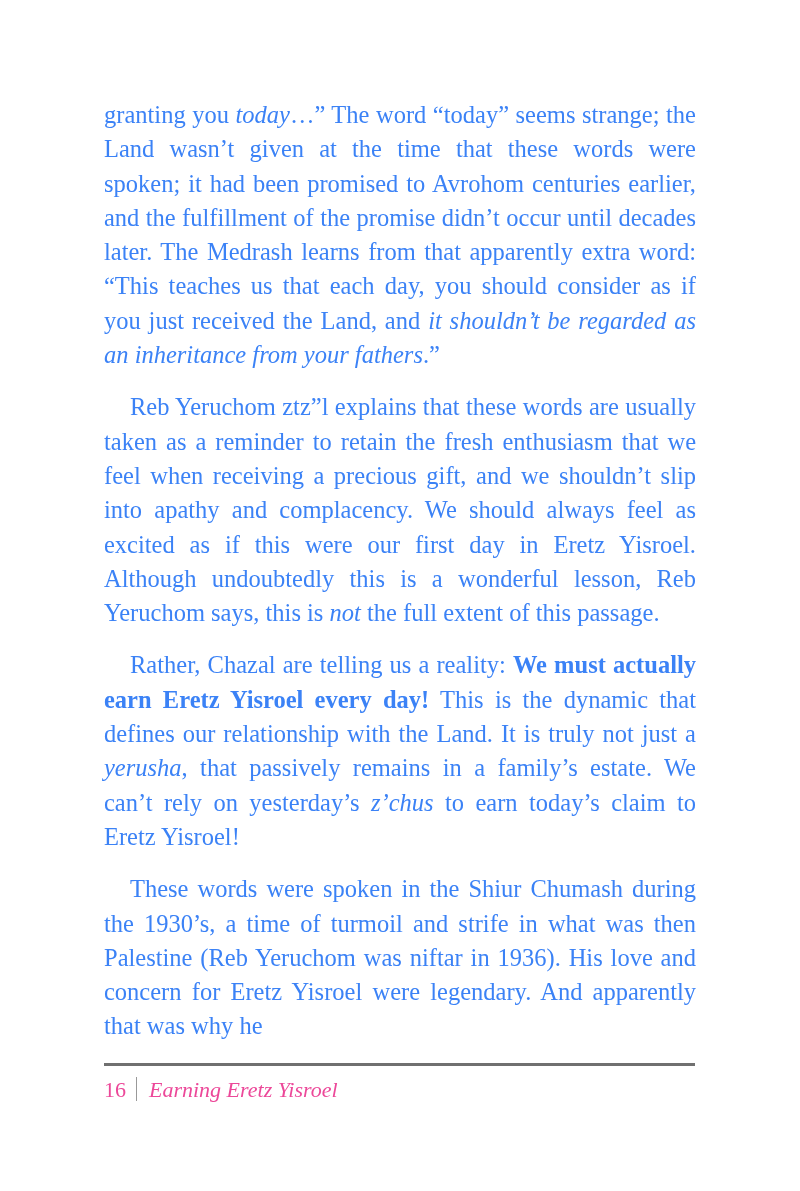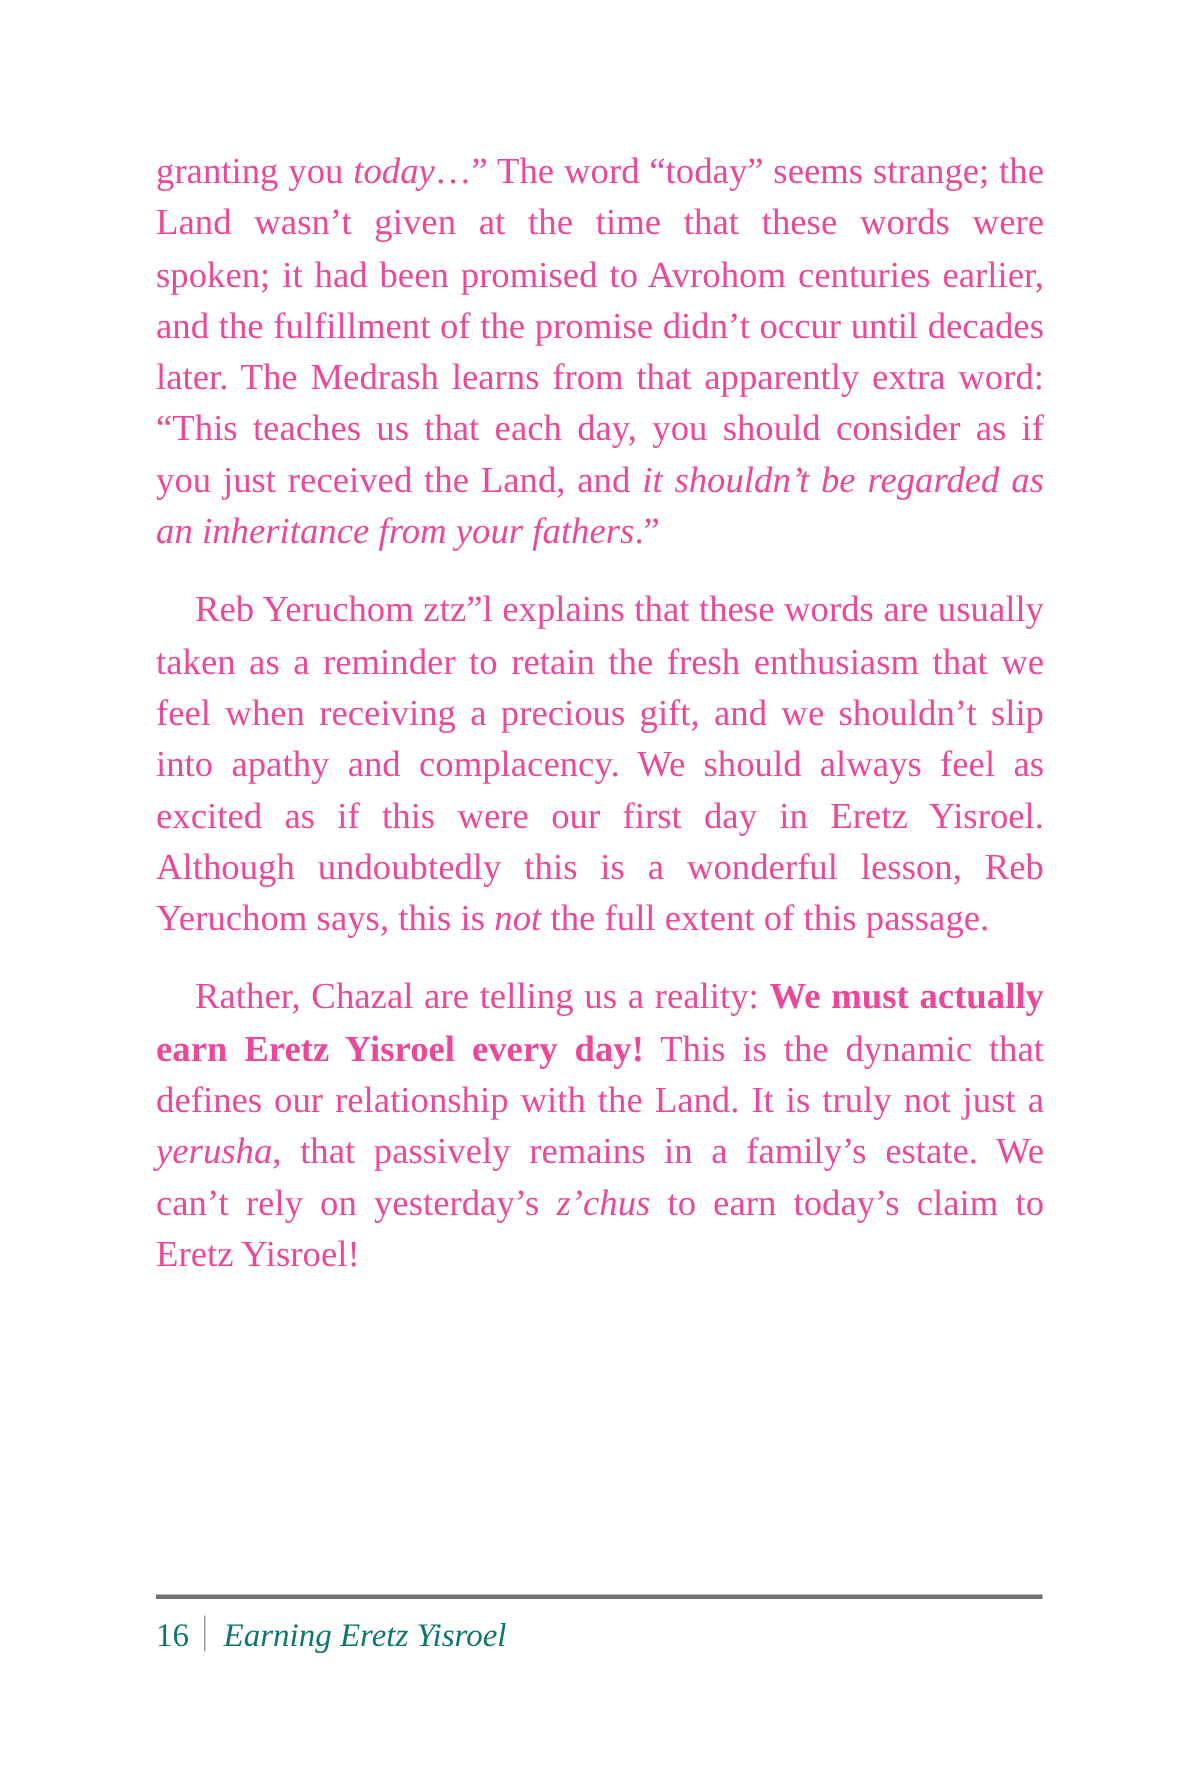--- a/index.html
+++ b/index.html
@@ -1,31 +1,32 @@
 <!DOCTYPE html>
 <html><head>
 <meta charset="utf-8">
 <style>
   html, body { margin: 0; padding: 0; background: #ffffff; }
   body { width: 800px; height: 1191px; position: relative; overflow: hidden; }
   .page { position: absolute; left: 104px; top: 98px; width: 592px;
     font-family: "Liberation Serif", "DejaVu Serif", serif; font-size: 24.5px;
-    line-height: 34.3px; color: #ec4899; text-align: justify; }
+    line-height: 34.3px; color: #3b82f6; text-align: justify; }
   .para { margin: 0 0 18px 0; text-indent: 26px; }
   .para.first { text-indent: 0; }
   .footer-rule { position: absolute; left: 104px; top: 1063px; width: 591px; height: 3px; background: #707070; }
-  .footer { position: absolute; left: 104px; top: 1077px; font-family: "Liberation Serif", serif; font-size: 22px; color: #0f766e; }
+  .footer { position: absolute; left: 104px; top: 1077px; font-family: "Liberation Serif", serif; font-size: 22px; color: #ec4899; }
   .footer .sep { display: inline-block; width: 1px; height: 24px; background: #999; vertical-align: -4px; margin: 0 12px 0 10px; }
   .footer .title { font-style: italic; }
 </style>
 </head>
 <body>
 
 <div class="page" id="page-body">
     <p class="para first"><span>granting you </span><em>today</em><span>…” The word “today” seems strange; the Land wasn’t given at the time that these words were spoken; it had been promised to Avrohom centuries earlier, and the fulfillment of the promise didn’t occur until decades later. The Medrash learns from that apparently extra word: “This teaches us that each day, you should consider as if you just received the Land, and </span><em>it shouldn’t be regarded as an inheritance from your fathers</em><span>.”</span></p>
     <p class="para"><span>Reb Yeruchom ztz”l explains that these words are usually taken as a reminder to retain the fresh enthusiasm that we feel when receiving a precious gift, and we shouldn’t slip into apathy and complacency. We should always feel as excited as if this were our first day in Eretz Yisroel. Although undoubtedly this is a wonderful lesson, Reb Yeruchom says, this is </span><em>not</em><span> the full extent of this passage.</span></p>
     <p class="para"><span>Rather, Chazal are telling us a reality: </span><strong>We must actually earn Eretz Yisroel every day!</strong><span> This is the dynamic that defines our relationship with the Land. It is truly not just a </span><em>yerusha</em><span>, that passively remains in a family’s estate. We can’t rely on yesterday’s </span><em>z’chus</em><span> to earn today’s claim to Eretz Yisroel!</span></p>
+    <p class="para"><span>These words were spoken in the Shiur Chumash during the 1930’s, a time of turmoil and strife in what was then Palestine (Reb Yeruchom was niftar in 1936). His love and concern for Eretz Yisroel were legendary. And apparently that was why he</span></p>
   </div>
 
 <div class="footer-rule"></div>
 <div class="footer">
   <span>16</span><span class="sep"></span><span class="title">Earning Eretz Yisroel</span>
 </div>
 
 </body></html>

